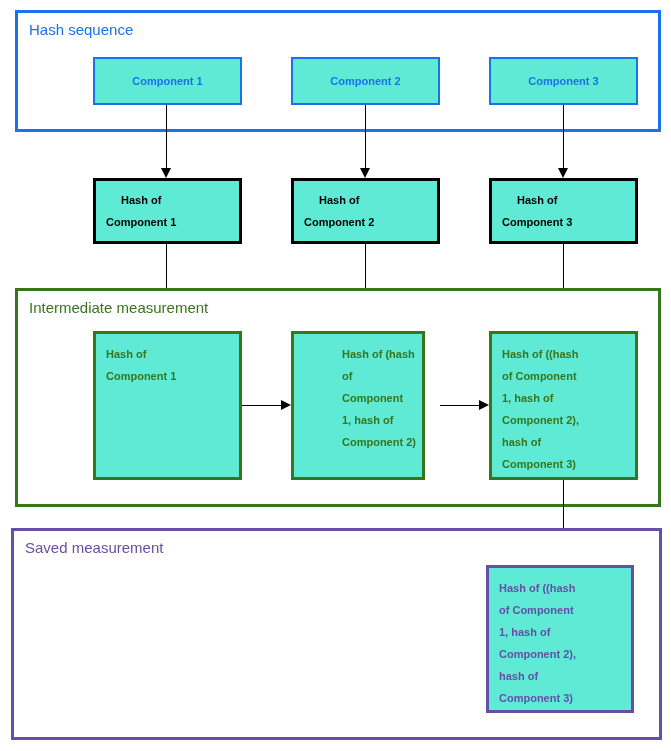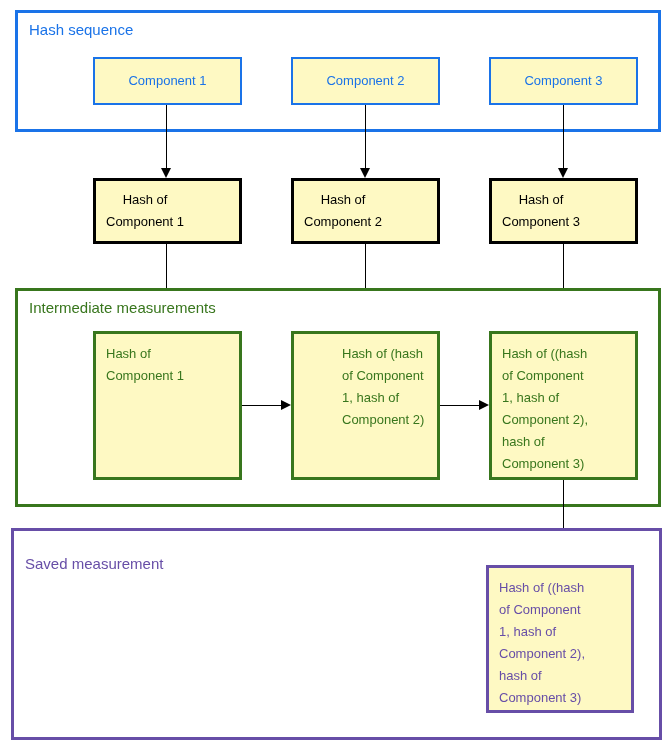--- a/index.html
+++ b/index.html
@@ -16,24 +16,24 @@
 
   
   .section{background:#ffffff;}
   .section.blue{border:3px solid var(--blue);}
   .section.green{border:3px solid var(--green);}
   .section.purple{border:3px solid var(--purple);}
 
   .section-label{position:absolute;left:11px;top:7px;font-size:15px;line-height:20px;white-space:nowrap;}
   .section-label.blue{color:var(--blue);}
   .section-label.green{color:var(--green);}
-  .section-label.purple{color:var(--purple);margin-top:16px;}
+  .section-label.purple{color:var(--purple);}
 
   
-  .node{background:#fef9c3;font-size:13px;line-height:22px;}
+  .node{background:#5eead4;font-size:11px;line-height:22px;font-weight:bold;}
   .node.component{border:2px solid var(--blue);color:var(--blue);
                   display:flex;align-items:center;justify-content:center;text-align:center;}
   .node.hash{border:3px solid var(--black);color:var(--black);
              display:flex;align-items:center;padding-left:10px;}
   .node.green{border:3px solid var(--green);color:var(--green);padding:9px 6px 0 10px;}
   .node.purple{border:3px solid var(--purple);color:var(--purple);padding:9px 6px 0 10px;}
   .multiline{white-space:pre-line;text-align:center;}
 
   
   .arrow-shaft-v{width:1px;background:#000;}
@@ -95,28 +95,28 @@
   <div>
     <div class="abs arrow-shaft-v" style="left:365px;top:244px;height:78px;"></div>
     <div class="abs arrow-head-down" style="left:360px;top:321px;"></div>
   </div>
   <div>
     <div class="abs arrow-shaft-v" style="left:563px;top:244px;height:78px;"></div>
     <div class="abs arrow-head-down" style="left:558px;top:321px;"></div>
   </div>
 
   <div class="abs section green" style="left:15px;top:288px;width:646px;height:219px;">
-    <div class="section-label green">Intermediate measurements</div>
+    <div class="section-label green">Intermediate measurement</div>
   </div>
 
   <div class="abs node green" style="left:93px;top:331px;width:149px;height:149px;">
     <span class="multiline">Hash of
 Component 1</span>
   </div>
-  <div class="abs node green" style="left:291px;top:331px;width:149px;height:149px;padding-left:48px;">
+  <div class="abs node green" style="left:291px;top:331px;width:134px;height:149px;padding-left:48px;">
     <span class="multiline">Hash of (hash
 of Component
 1, hash of
 Component 2)</span>
   </div>
   <div class="abs node green" style="left:489px;top:331px;width:149px;height:149px;">
     <span class="multiline">Hash of ((hash
 of Component
 1, hash of
 Component 2),

